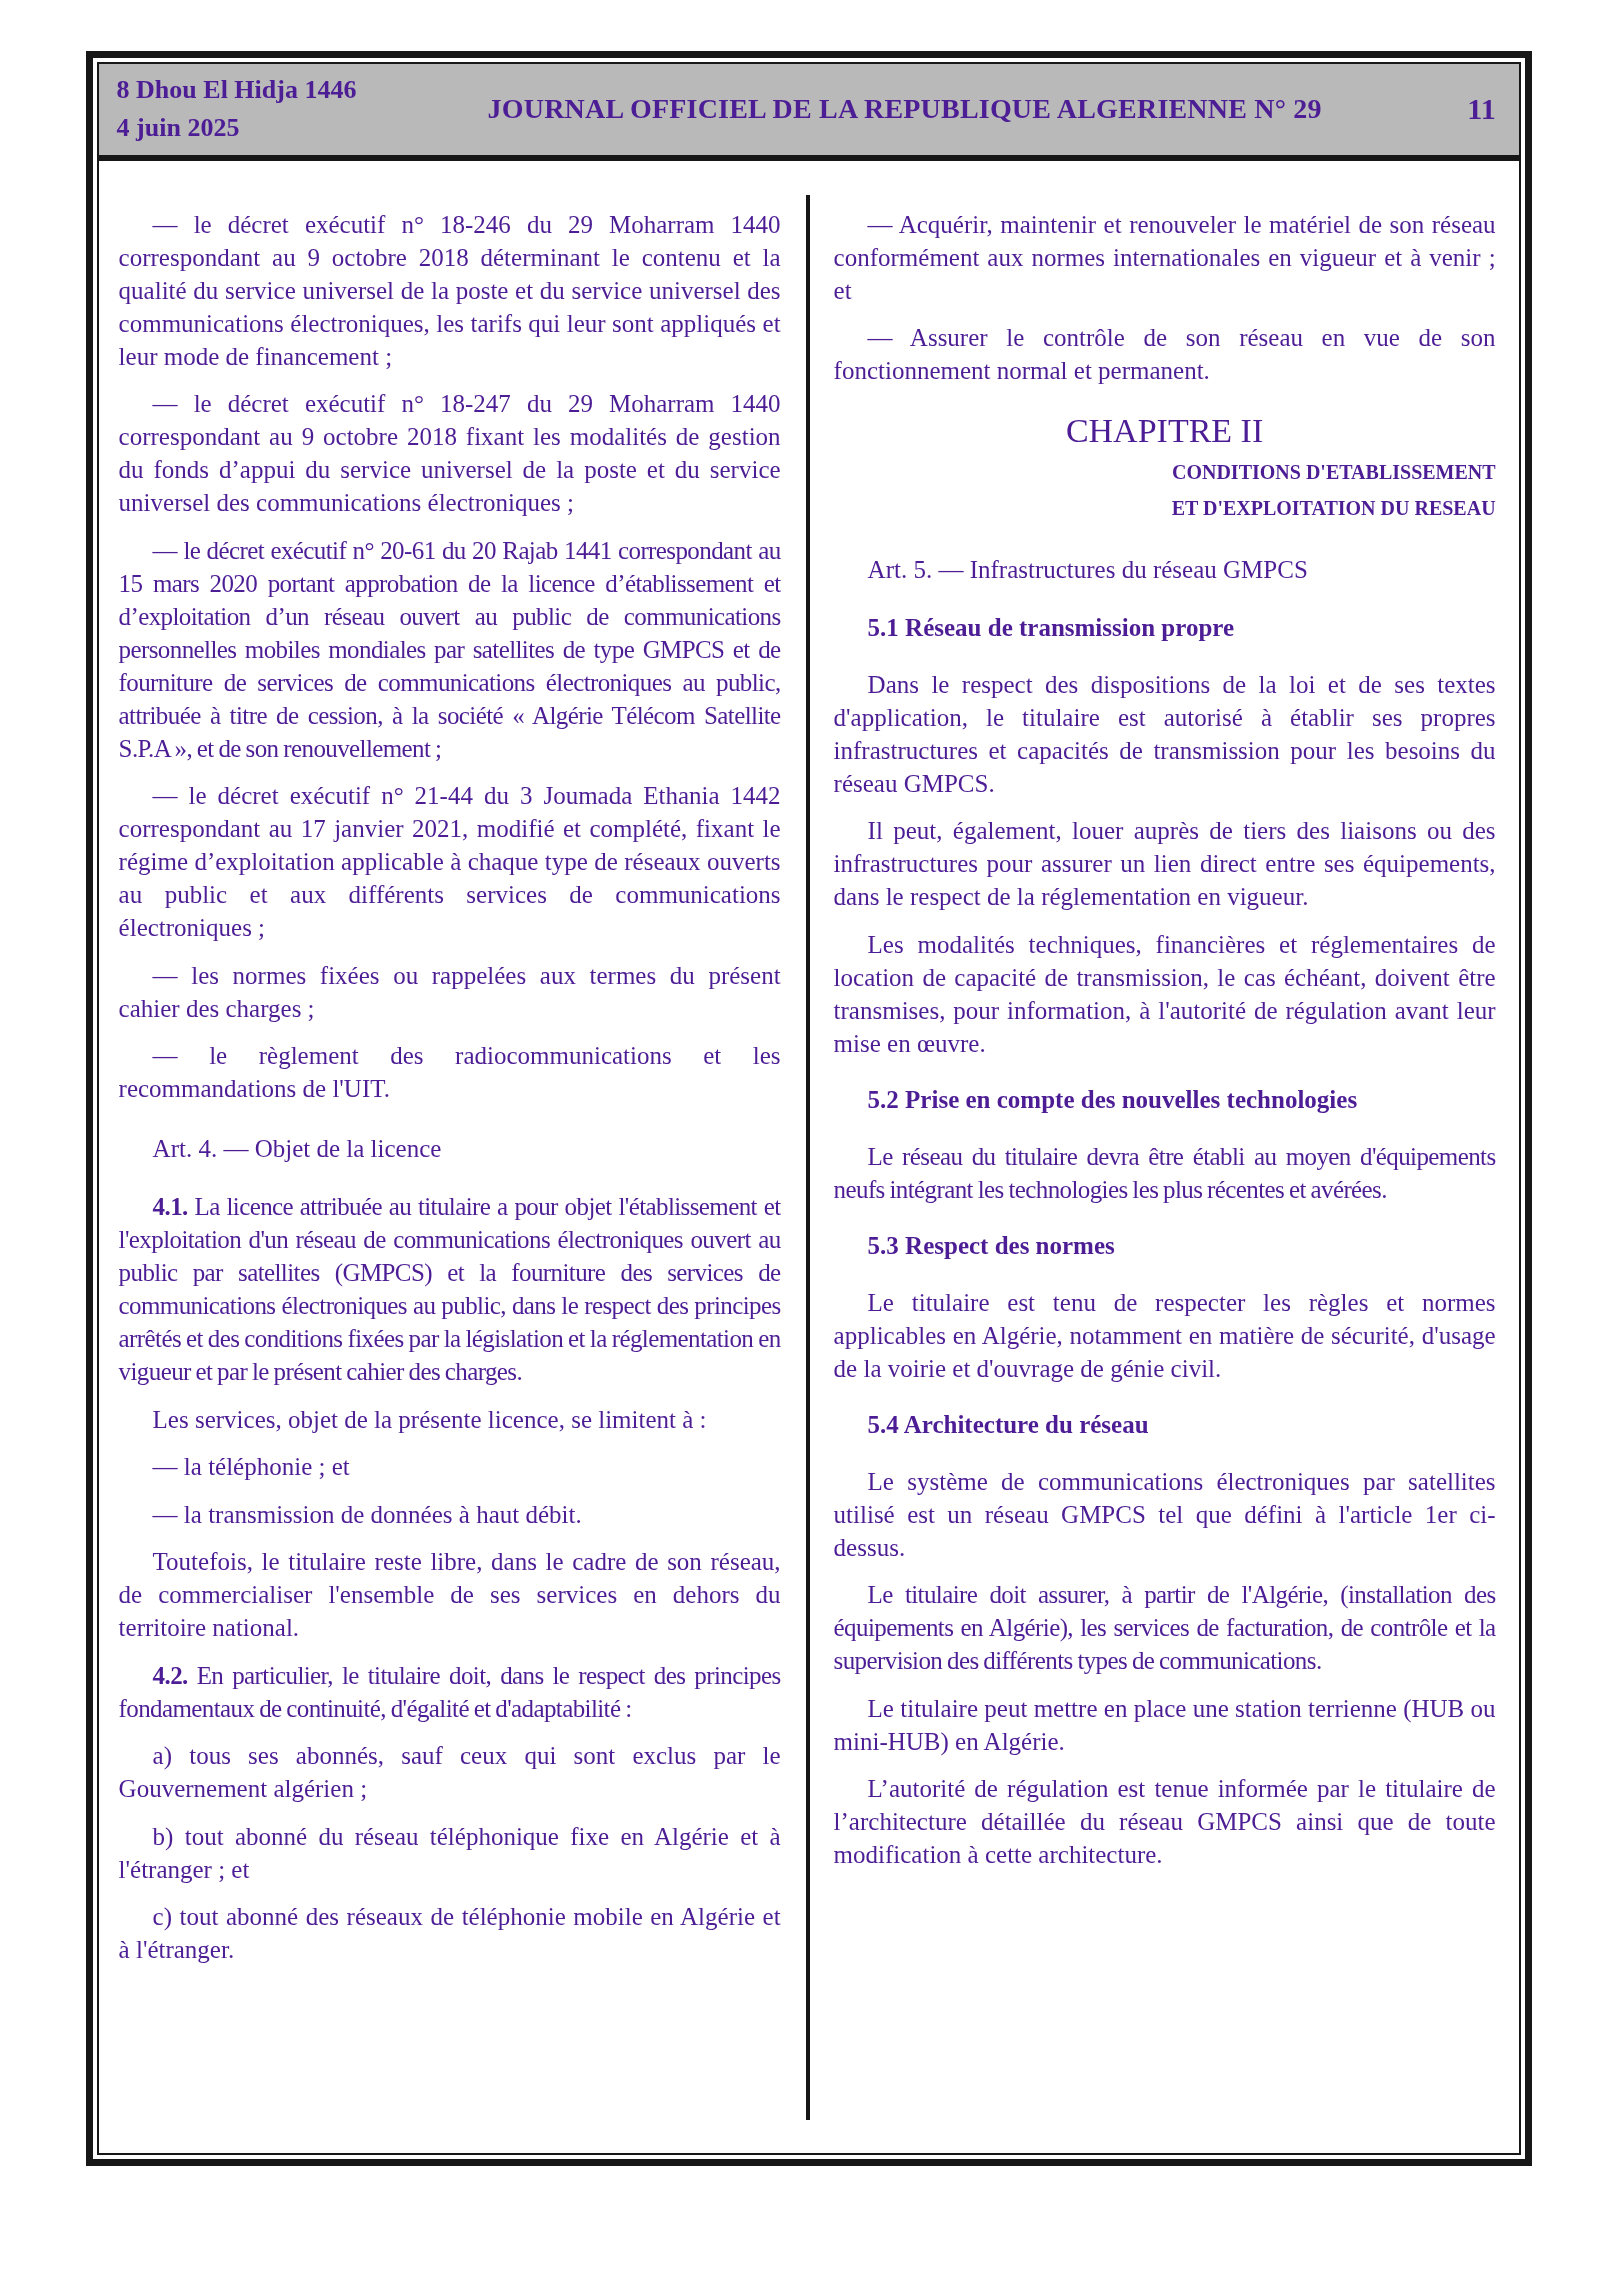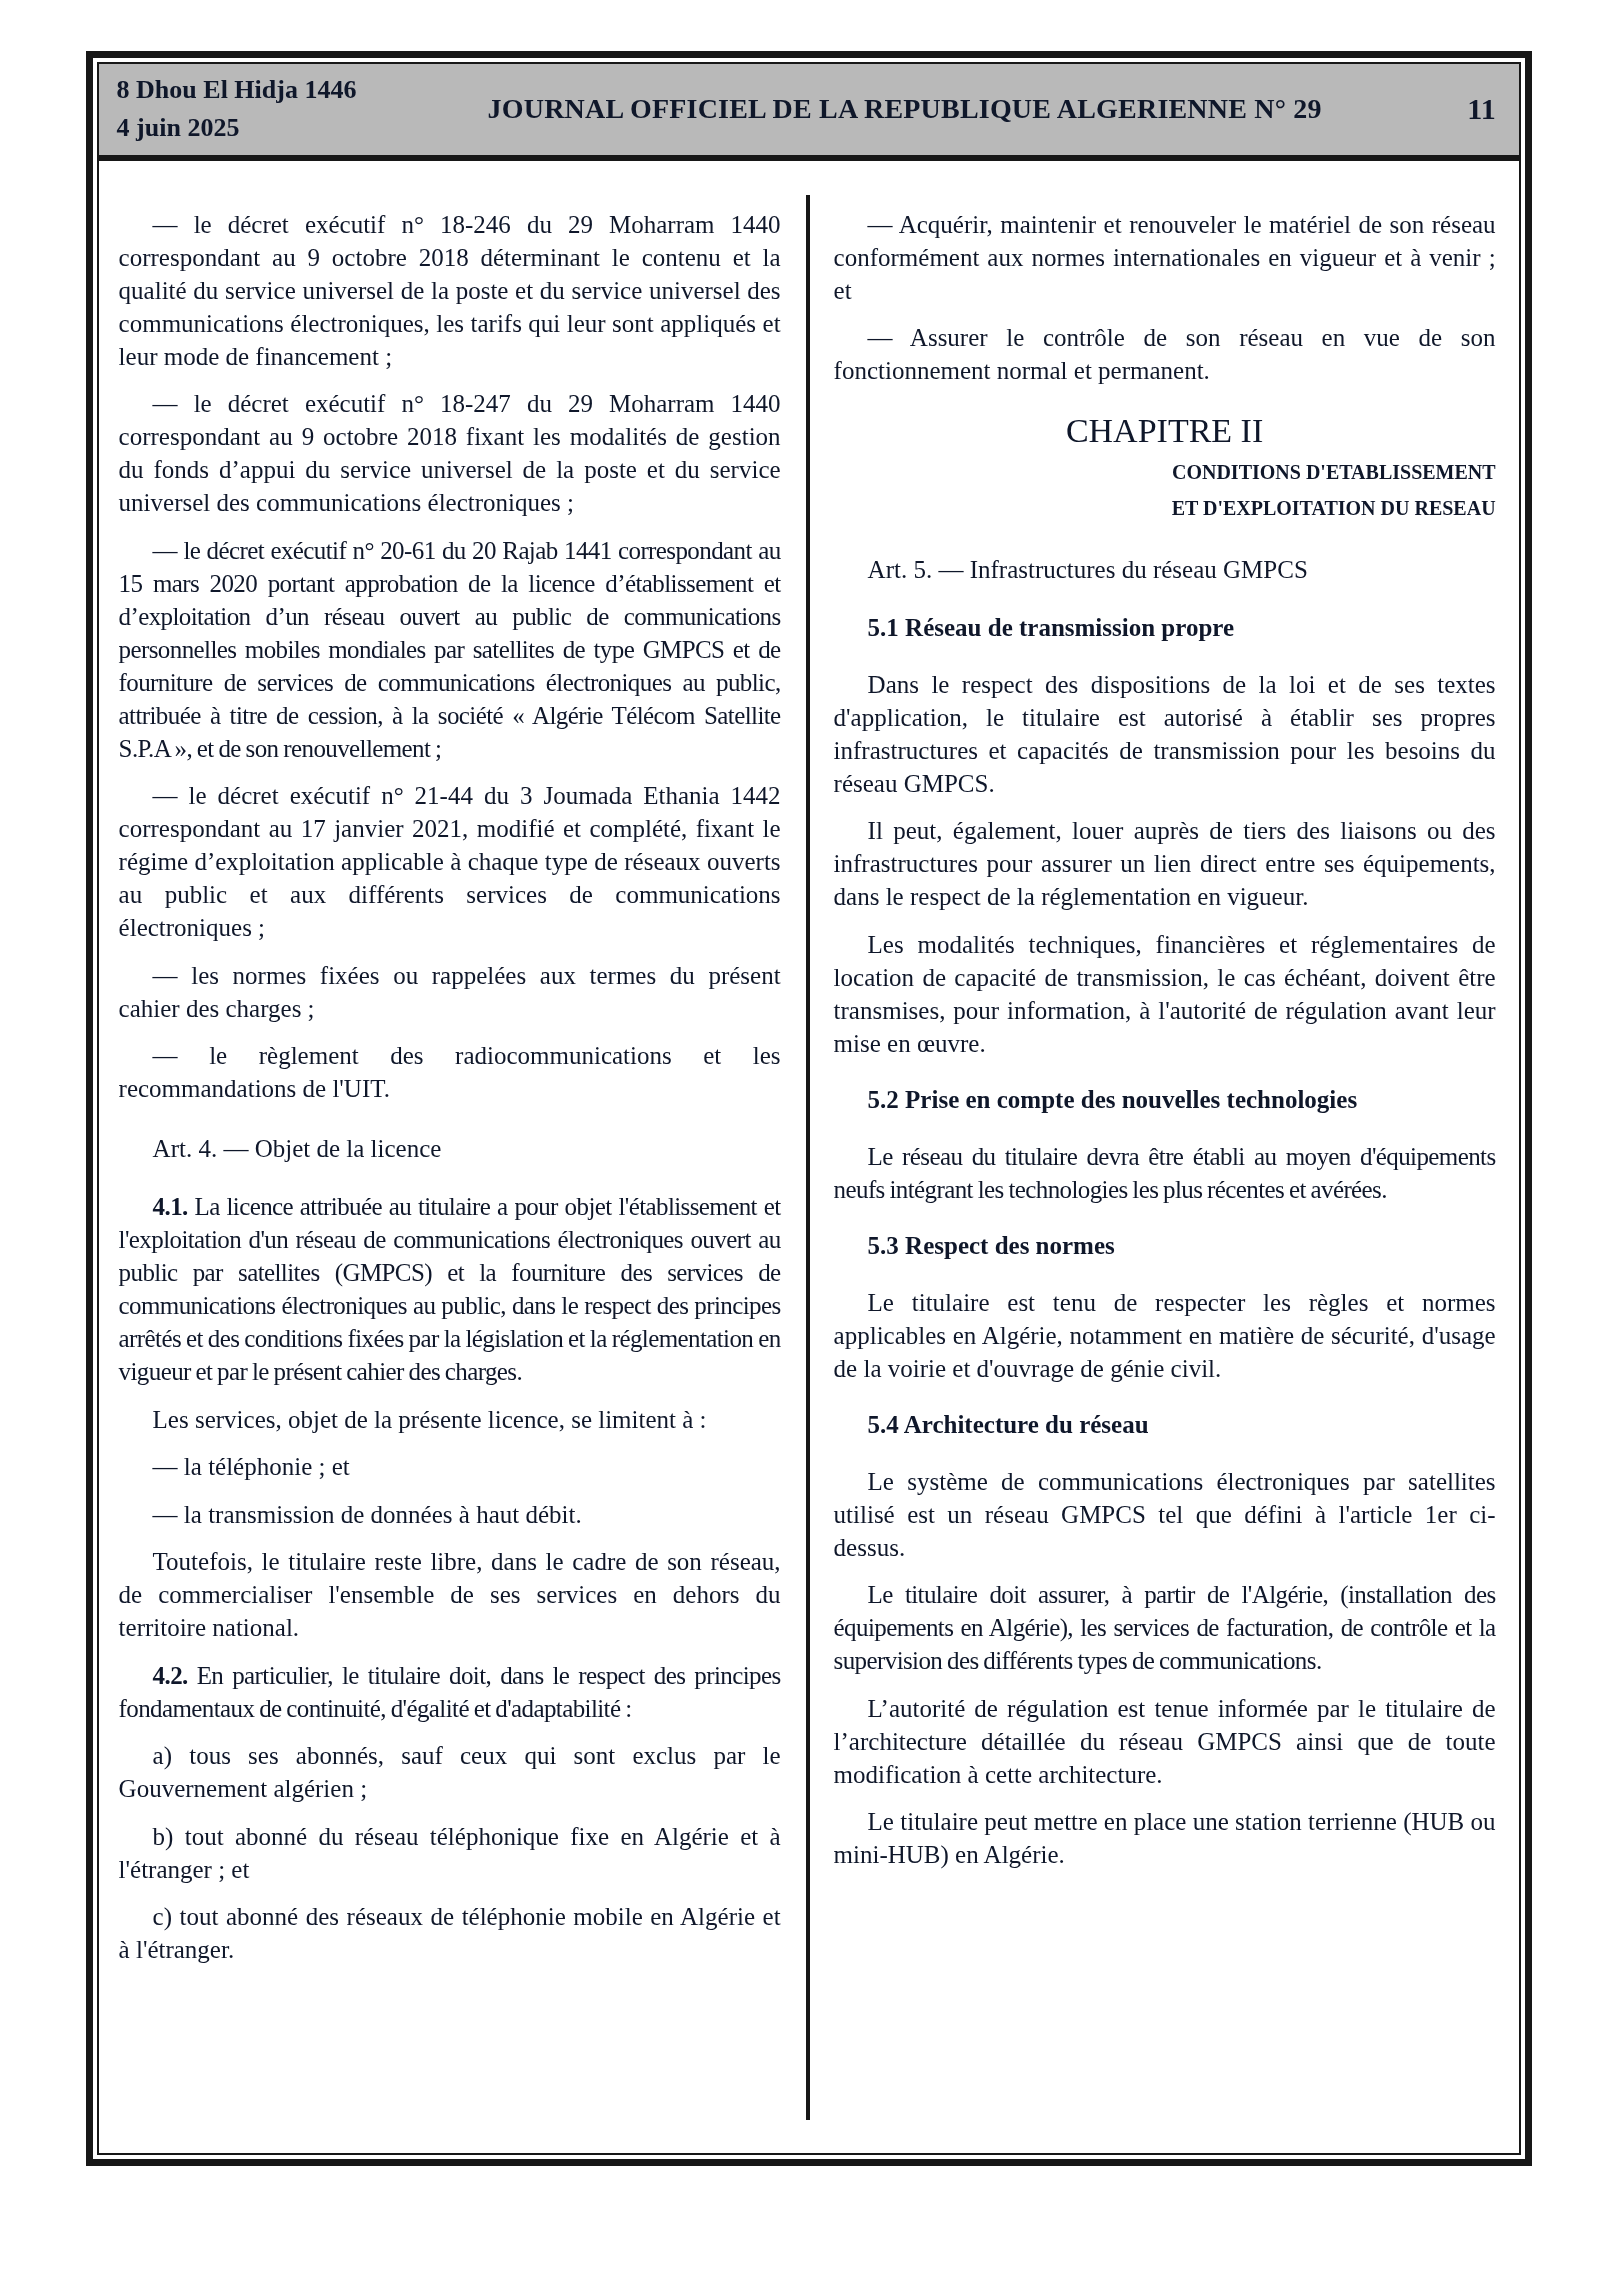--- a/index.html
+++ b/index.html
@@ -2,21 +2,21 @@
 <html lang="fr" style="font-size:14.5px"><head>
 <meta charset="utf-8">
 <style>
   html, body { margin: 0; padding: 0; background: #ffffff; }
   .page {
     position: relative;
     width: 1615px;
     height: 2285px;
     background: #ffffff;
     font-family: "Liberation Serif", "DejaVu Serif", serif;
-    color: #0f172a;
+    color: #4c1d95;
   }
   .frame {
     position: absolute;
     left: 86px;
     top: 51px;
     width: 1446px;
     height: 2115px;
     box-sizing: border-box;
     border: 7.2px solid #171717;
     padding: 3.6px;
@@ -121,21 +121,21 @@
           <p>Dans le respect des dispositions de la loi et de ses textes d'application, le titulaire est autorisé à établir ses propres infrastructures et capacités de transmission pour les besoins du réseau GMPCS.</p>
           <p>Il peut, également, louer auprès de tiers des liaisons ou des infrastructures pour assurer un lien direct entre ses équipements, dans le respect de la réglementation en vigueur.</p>
           <p>Les modalités techniques, financières et réglementaires de location de capacité de transmission, le cas échéant, doivent être transmises, pour information, à l'autorité de régulation avant leur mise en œuvre.</p>
           <p class="sub-heading">5.2 Prise en compte des nouvelles technologies</p>
           <p class="condensed">Le réseau du titulaire devra être établi au moyen d'équipements neufs intégrant les technologies les plus récentes et avérées.</p>
           <p class="sub-heading">5.3 Respect des normes</p>
           <p>Le titulaire est tenu de respecter les règles et normes applicables en Algérie, notamment en matière de sécurité, d'usage de la voirie et d'ouvrage de génie civil.</p>
           <p class="sub-heading">5.4 Architecture du réseau</p>
           <p>Le système de communications électroniques par satellites utilisé est un réseau GMPCS tel que défini à l'article 1er ci-dessus.</p>
           <p class="condensed">Le titulaire doit assurer, à partir de l'Algérie, (installation des équipements en Algérie), les services de facturation, de contrôle et la supervision des différents types de communications.</p>
+          <p>Le titulaire peut mettre en place une station terrienne (HUB ou mini-HUB) en Algérie.</p>
           <p>L’autorité de régulation est tenue informée par le titulaire de l’architecture détaillée du réseau GMPCS ainsi que de toute modification à cette architecture.</p>
-          <p>Le titulaire peut mettre en place une station terrienne (HUB ou mini-HUB) en Algérie.</p>
         </div>
 
       </div>
     </div>
   </div>
 </div>
 
 
 </body></html>

